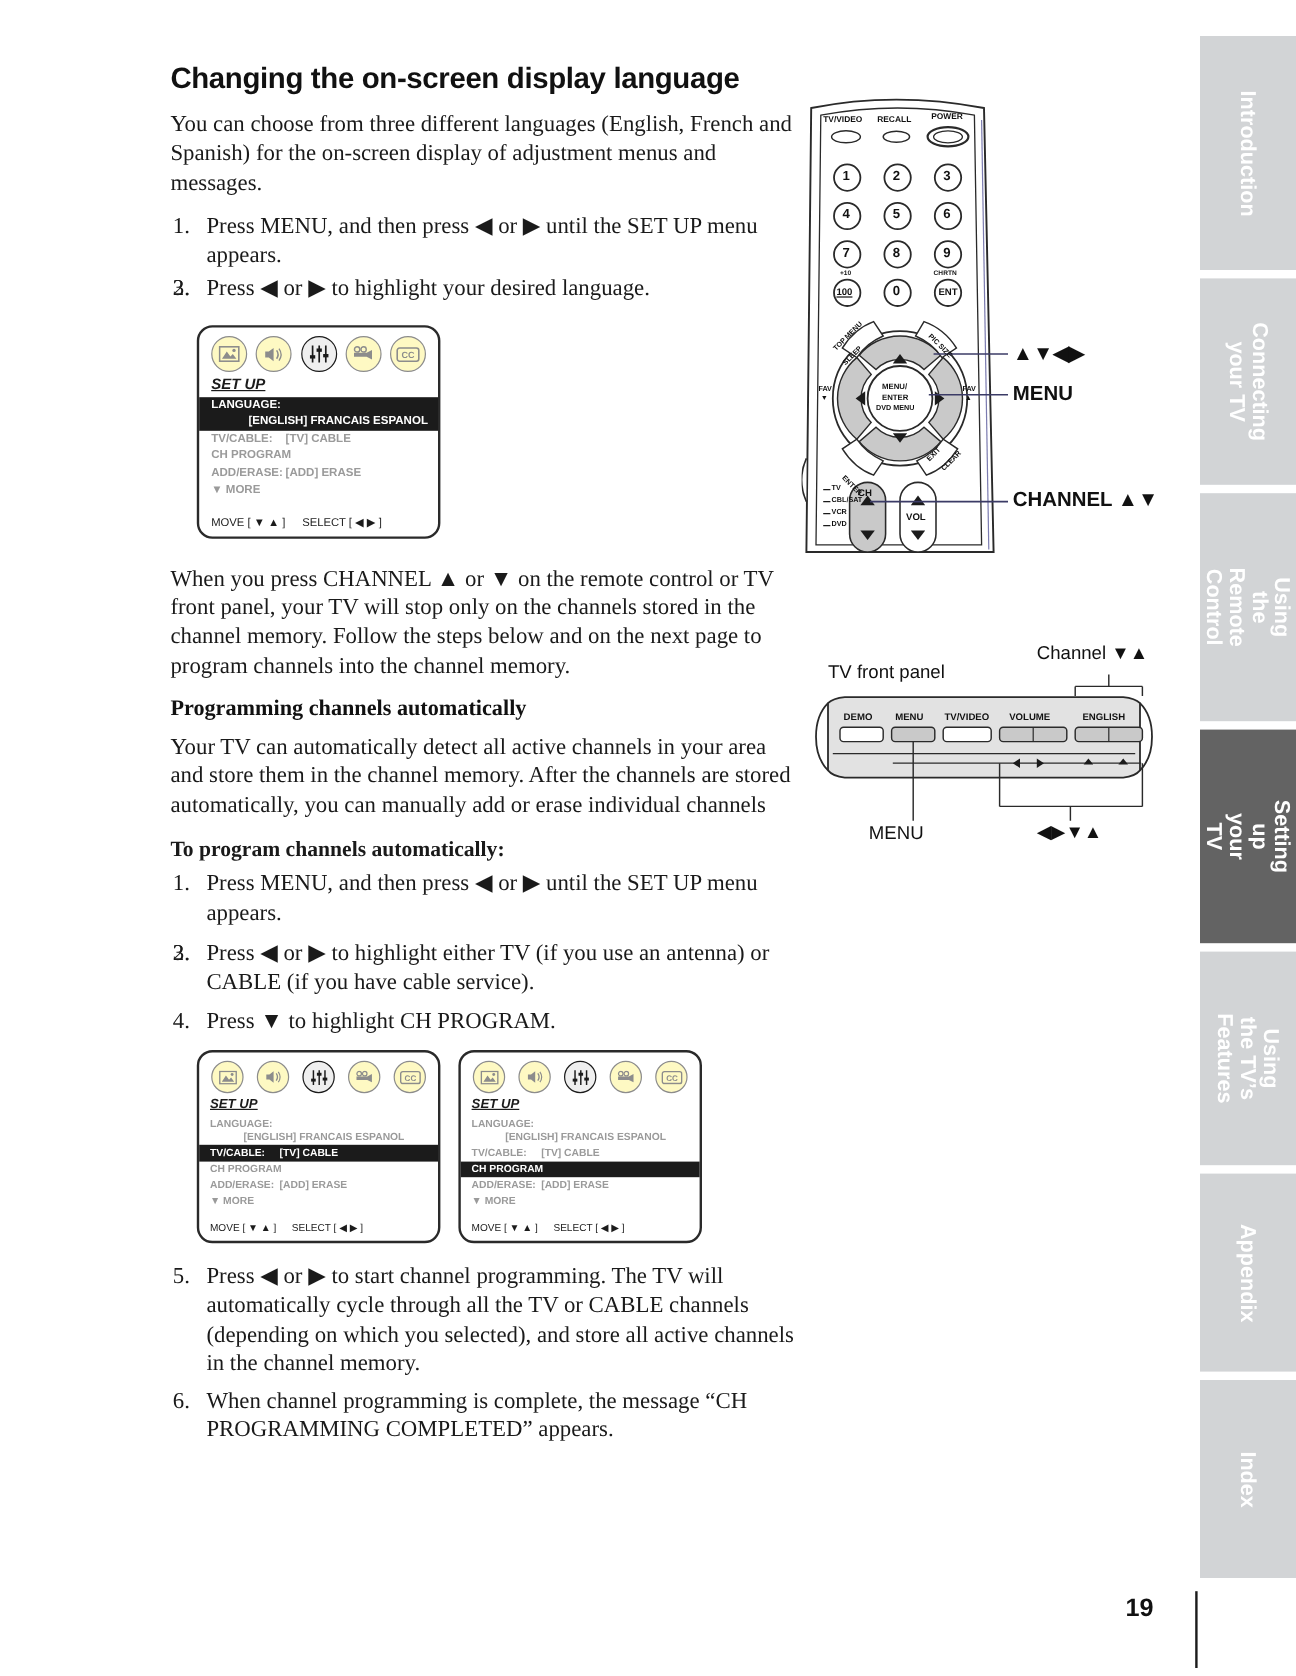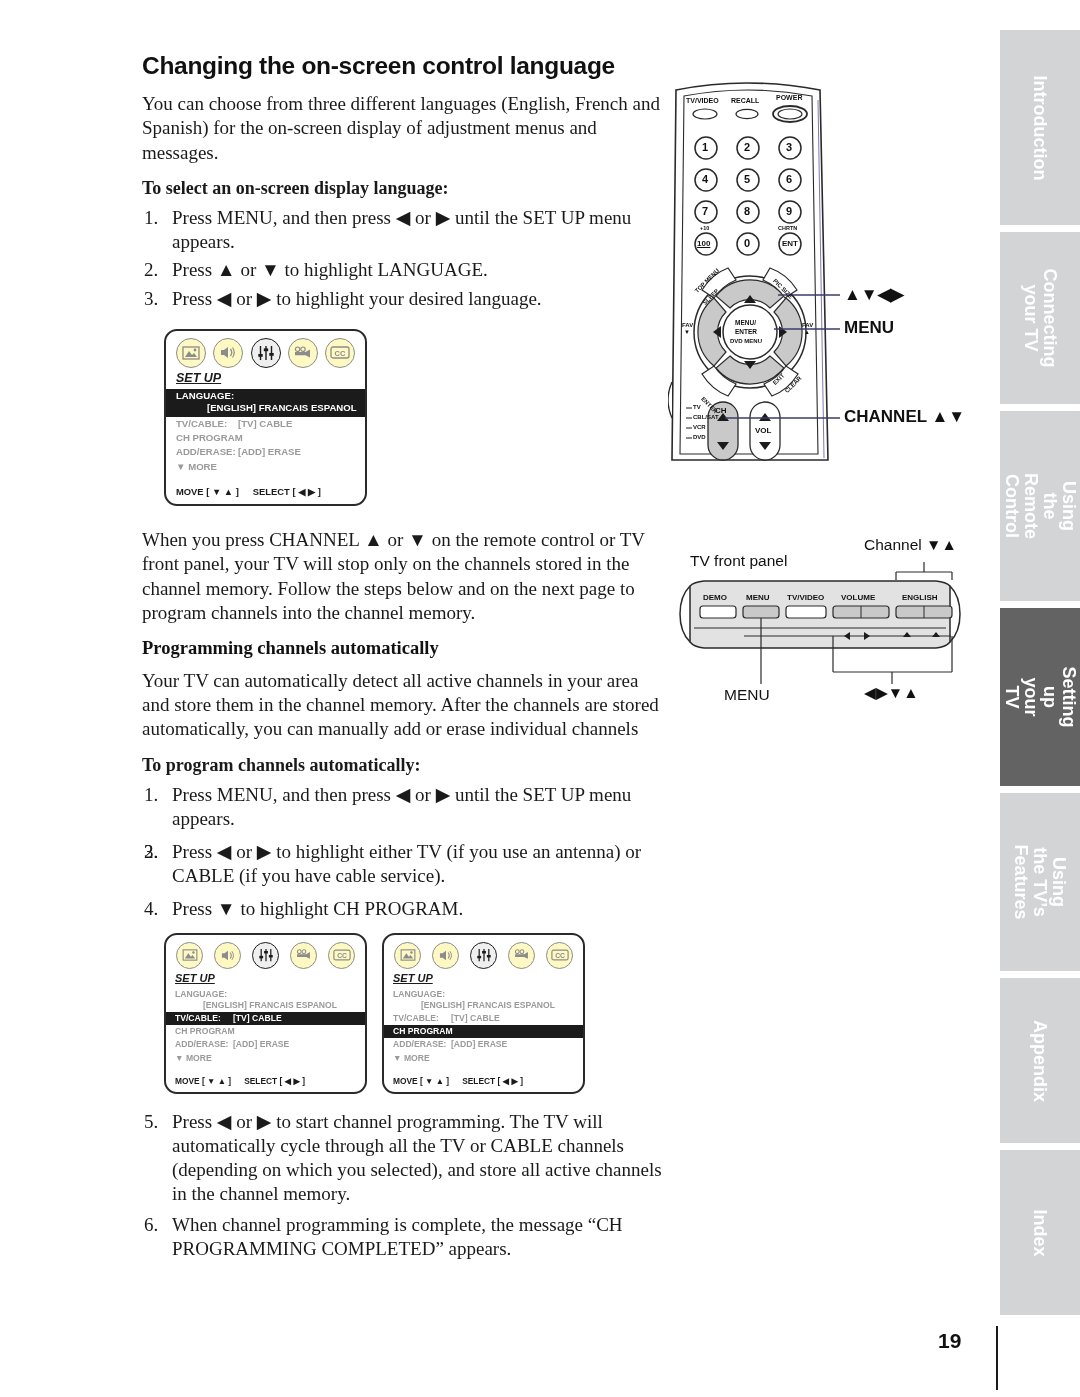--- a/index.html
+++ b/index.html
@@ -65,21 +65,21 @@
   .osd-setup {
     font-family:"Liberation Sans", sans-serif; font-weight:bold;
     font-style:italic; text-decoration:underline; color:#1b1b1b;
   }
   .osd-rows { font-family:"Liberation Sans", sans-serif; font-weight:bold; }
   .osd-row { display:flex; color:#9a9a9a; white-space:pre; }
   .osd-row.hl { background:#1b1b1b; color:#ffffff; }
   .osd-row .lbl { display:inline-block; }
   .osd-row .val { display:inline-block; }
   .osd-foot {
-    font-family:"Liberation Sans", sans-serif; font-weight:bold;
+    font-family:"Liberation Sans", sans-serif; font-weight:normal;
     color:#1b1b1b; display:flex;
   }
 
   
   .osd-big { left:0; width:203px; }
   .osd-big .ic { width:30px; height:30px; }
   .osd-big .osd-setup { font-size:12.5px; margin:1px 0 4px 10px; }
   .osd-big .osd-rows { font-size:9.6px; line-height:12.4px; padding:0 0 0 0; }
   .osd-big .osd-row { padding:1px 0 1px 10px; }
   .osd-big .osd-foot { font-size:9.4px; padding:12px 0 7px 10px; gap:14px; }
@@ -143,26 +143,25 @@
     background:#1b1b1b;
   }
 </style>
 </head>
 <body>
 
 <div id="page">
 
   <div class="col-main">
 
-    <h1 class="sec-title">Changing the on-screen control language</h1>
+    <h1 class="sec-title">Changing the on-screen display language</h1>
     <p class="body">You can choose from three different languages (English, French and Spanish) for the on-screen display of adjustment menus and messages.</p>
-    <p class="lead-bold">To select an on-screen display language:</p>
     <ol class="steps">
       <li><span class="num">1.</span><span>Press MENU, and then press ◀ or ▶ until the SET UP menu appears.</span></li>
-      <li><span class="num">2.</span><span>Press ▲ or ▼ to highlight LANGUAGE.</span></li>
+      <li><span class="num">2.</span></li>
       <li><span class="num">3.</span><span>Press ◀ or ▶ to highlight your desired language.</span></li>
     </ol>
 
     <div style="height:8px"></div>
     <div class="osd osd-big" style="margin-left:22px;">
       <div class="osd-icons">
         <span class="ic">
           <svg width="18" height="14" viewBox="0 0 18 14">
               <rect x="1" y="1" width="16" height="12" fill="none" stroke="currentColor" stroke-width="1.3"></rect>
               <path d="M3 11 L7 5 L10 9 L12 7 L15 11 Z" fill="currentColor"></path>

